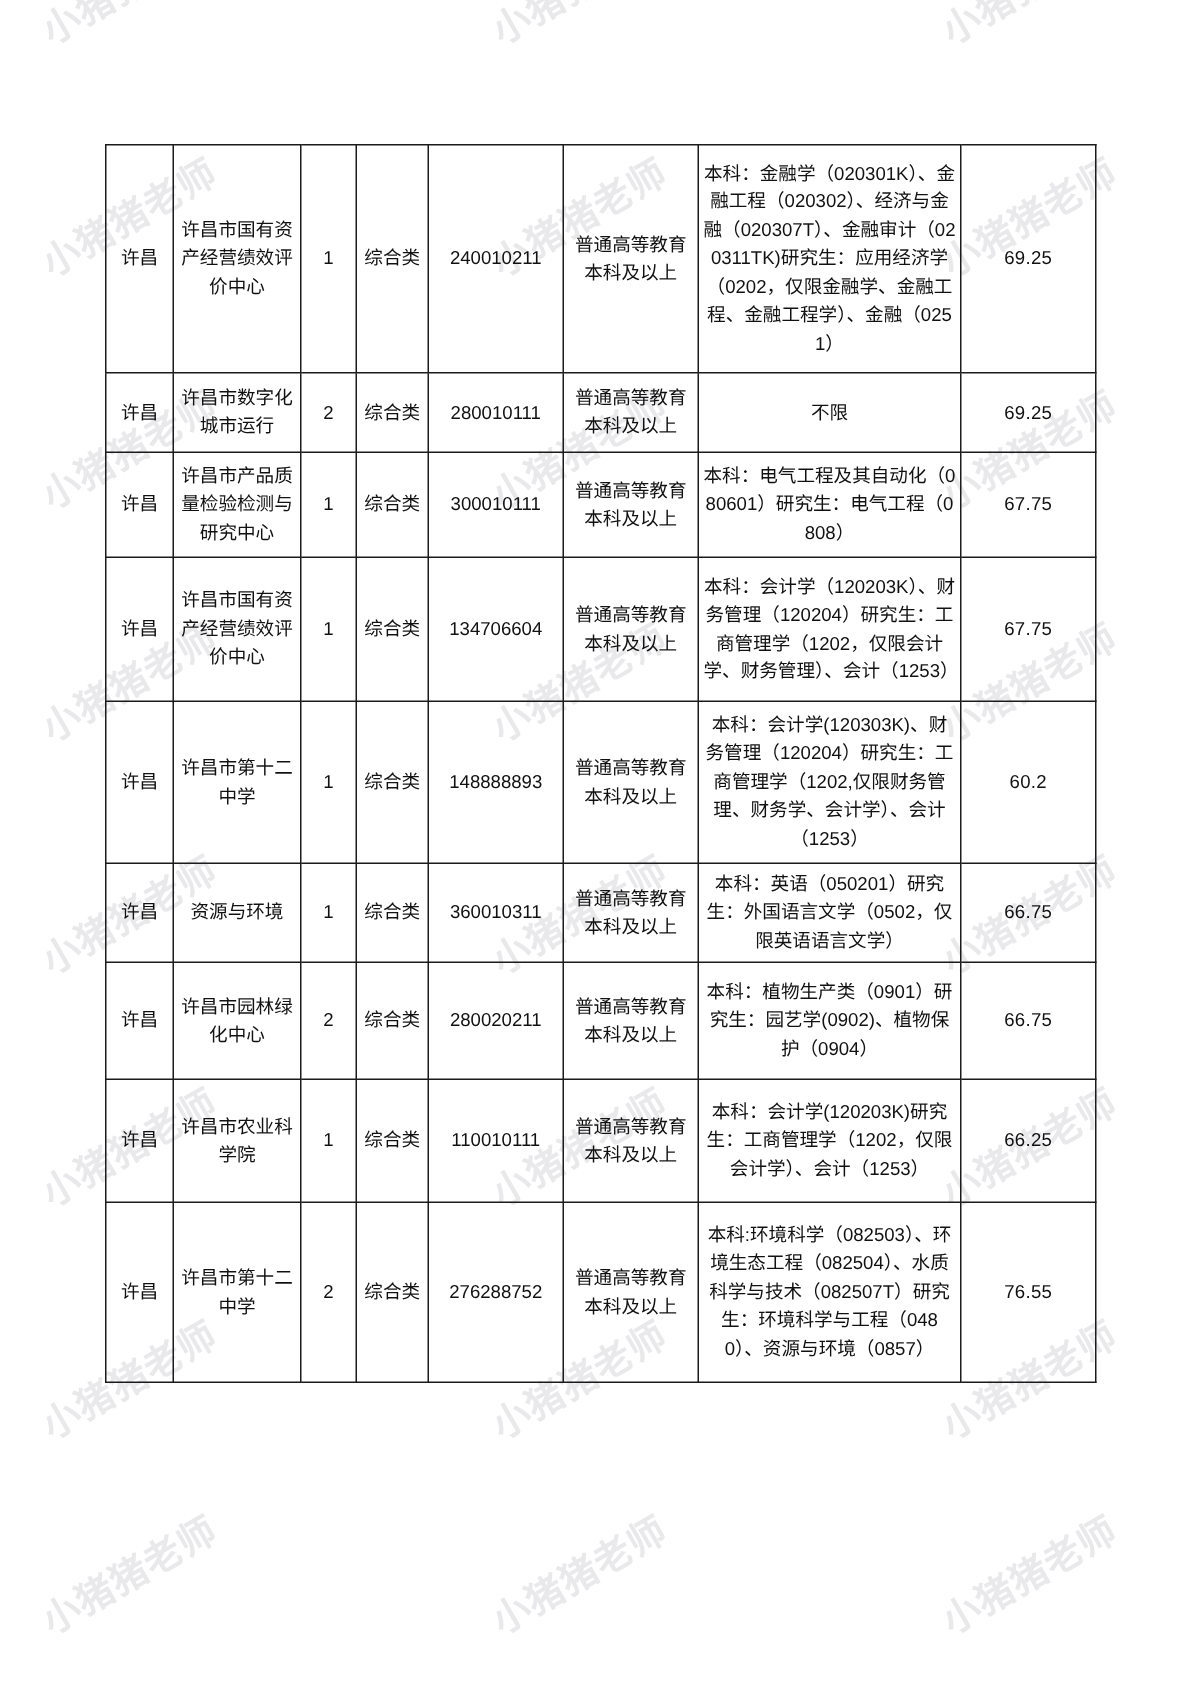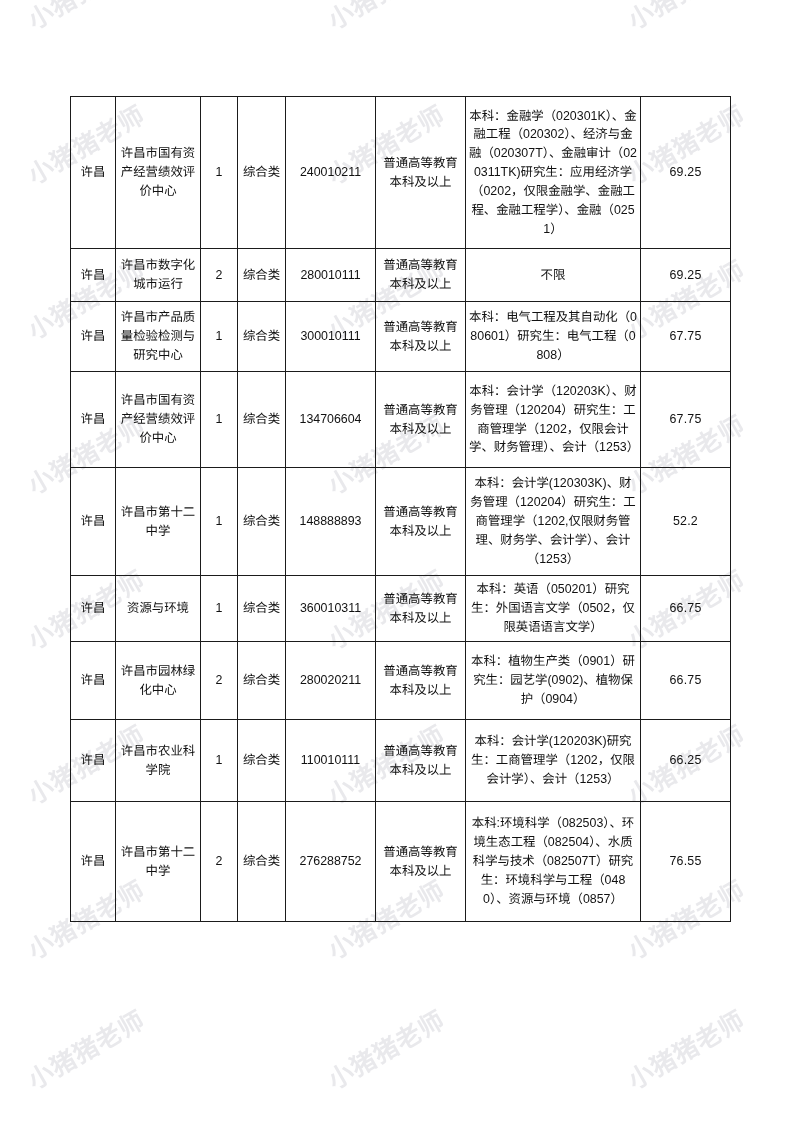--- a/index.html
+++ b/index.html
@@ -184,21 +184,21 @@
           <td class="cell-score">67.75</td>
         </tr>
         <tr style="height: 108px;">
           <td class="cell-region">许昌</td>
           <td class="cell-organization">许昌市第十二中学</td>
           <td class="cell-count">1</td>
           <td class="cell-category">综合类</td>
           <td class="cell-job_code">148888893</td>
           <td class="cell-education">普通高等教育本科及以上</td>
           <td class="cell-major">本科：会计学(120303K)、财务管理（120204）研究生：工商管理学（1202,仅限财务管理、财务学、会计学）、会计（1253）</td>
-          <td class="cell-score">52.2</td>
+          <td class="cell-score">60.2</td>
         </tr>
         <tr style="height: 66px;">
           <td class="cell-region">许昌</td>
           <td class="cell-organization">资源与环境</td>
           <td class="cell-count">1</td>
           <td class="cell-category">综合类</td>
           <td class="cell-job_code">360010311</td>
           <td class="cell-education">普通高等教育本科及以上</td>
           <td class="cell-major clipped">
             <span class="clip-box">本科：英语（050201）研究生：外国语言文学（0502，仅限英语语言文学）</span>

